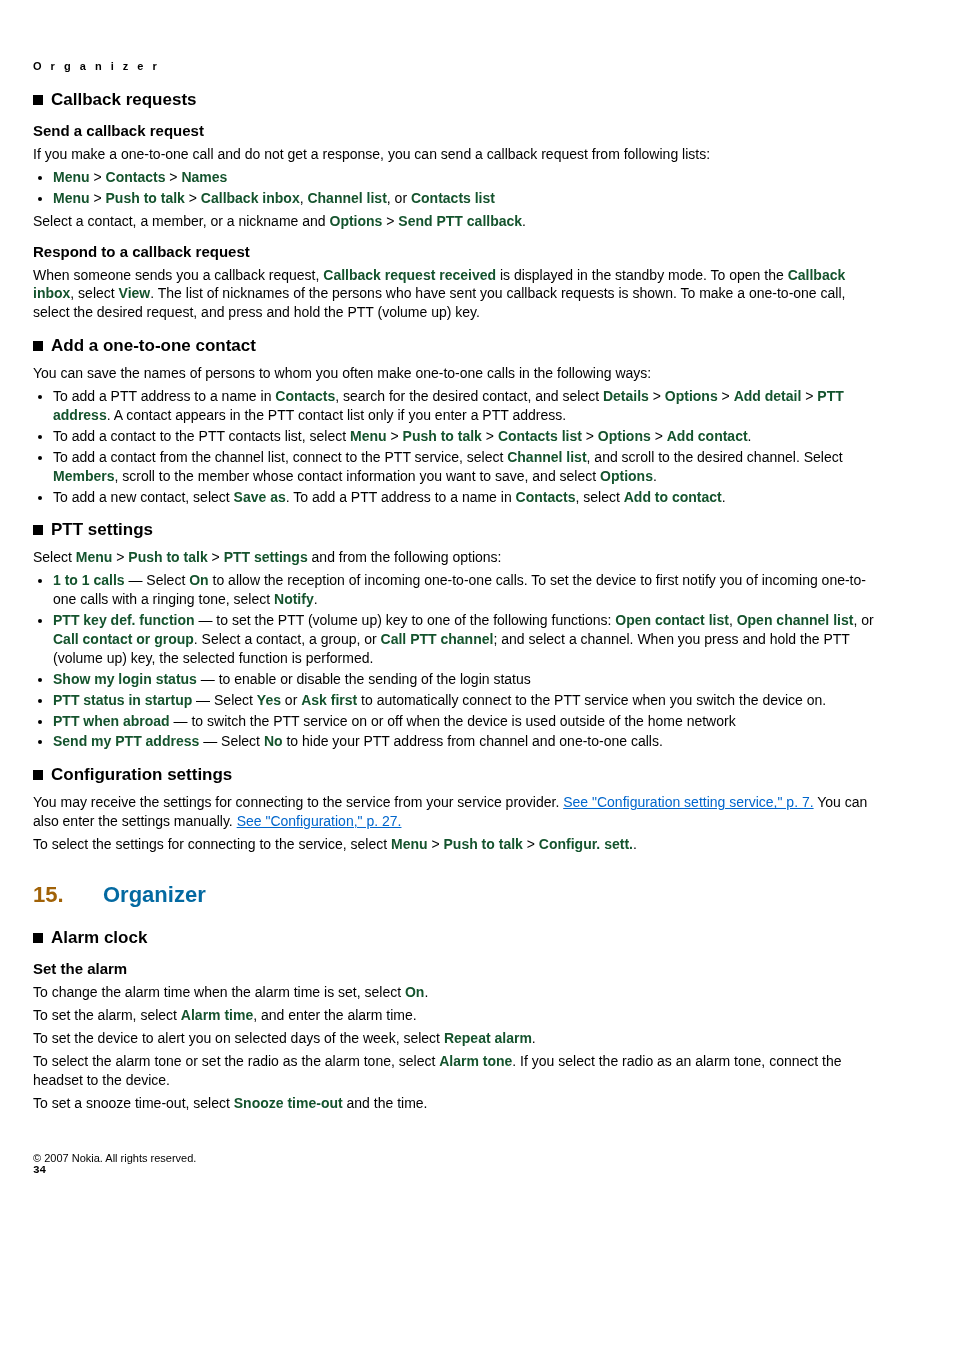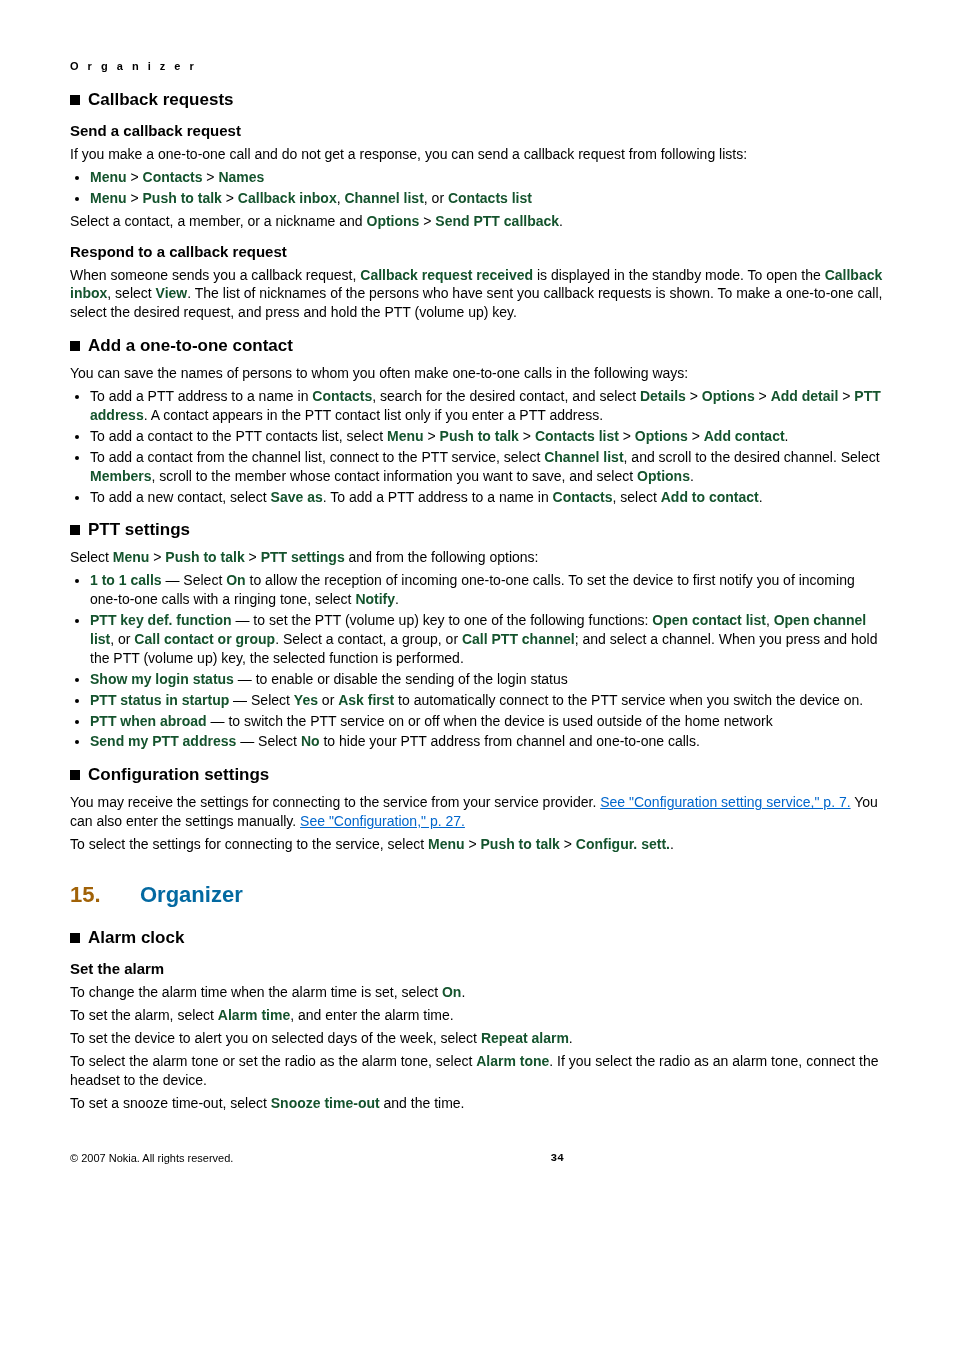--- a/index.html
+++ b/index.html
@@ -5,21 +5,21 @@
   @page { margin: 0; }
   html, body {
     margin: 0;
     padding: 0;
     width: 954px;
     font-family: Arial, Helvetica, sans-serif;
     color: #000;
     background: #fff;
   }
   .page {
-    padding: 60px 70px 40px 70px;
+    padding: 60px 70px 40px 33px;
     box-sizing: border-box;
     width: 954px;
   }
   .running-header {
     font-size: 11px;
     font-weight: bold;
     letter-spacing: 3px;
     color: #000;
     margin-bottom: 18px;
   }
@@ -78,20 +78,21 @@
   .chapter-title {
     font-size: 22px;
     font-weight: bold;
     color: #0369a1;
   }
   .footer {
     display: flex;
     justify-content: space-between;
     font-size: 11px;
     margin-top: 40px;
+    flex-direction: column;
   }
   .footer .pn { font-weight: bold; font-family: Liberation Mono, monospace; }
 </style>
 </head>
 <body>
 
 <div class="page">
 
   <div class="running-header">O r g a n i z e r</div>
 

